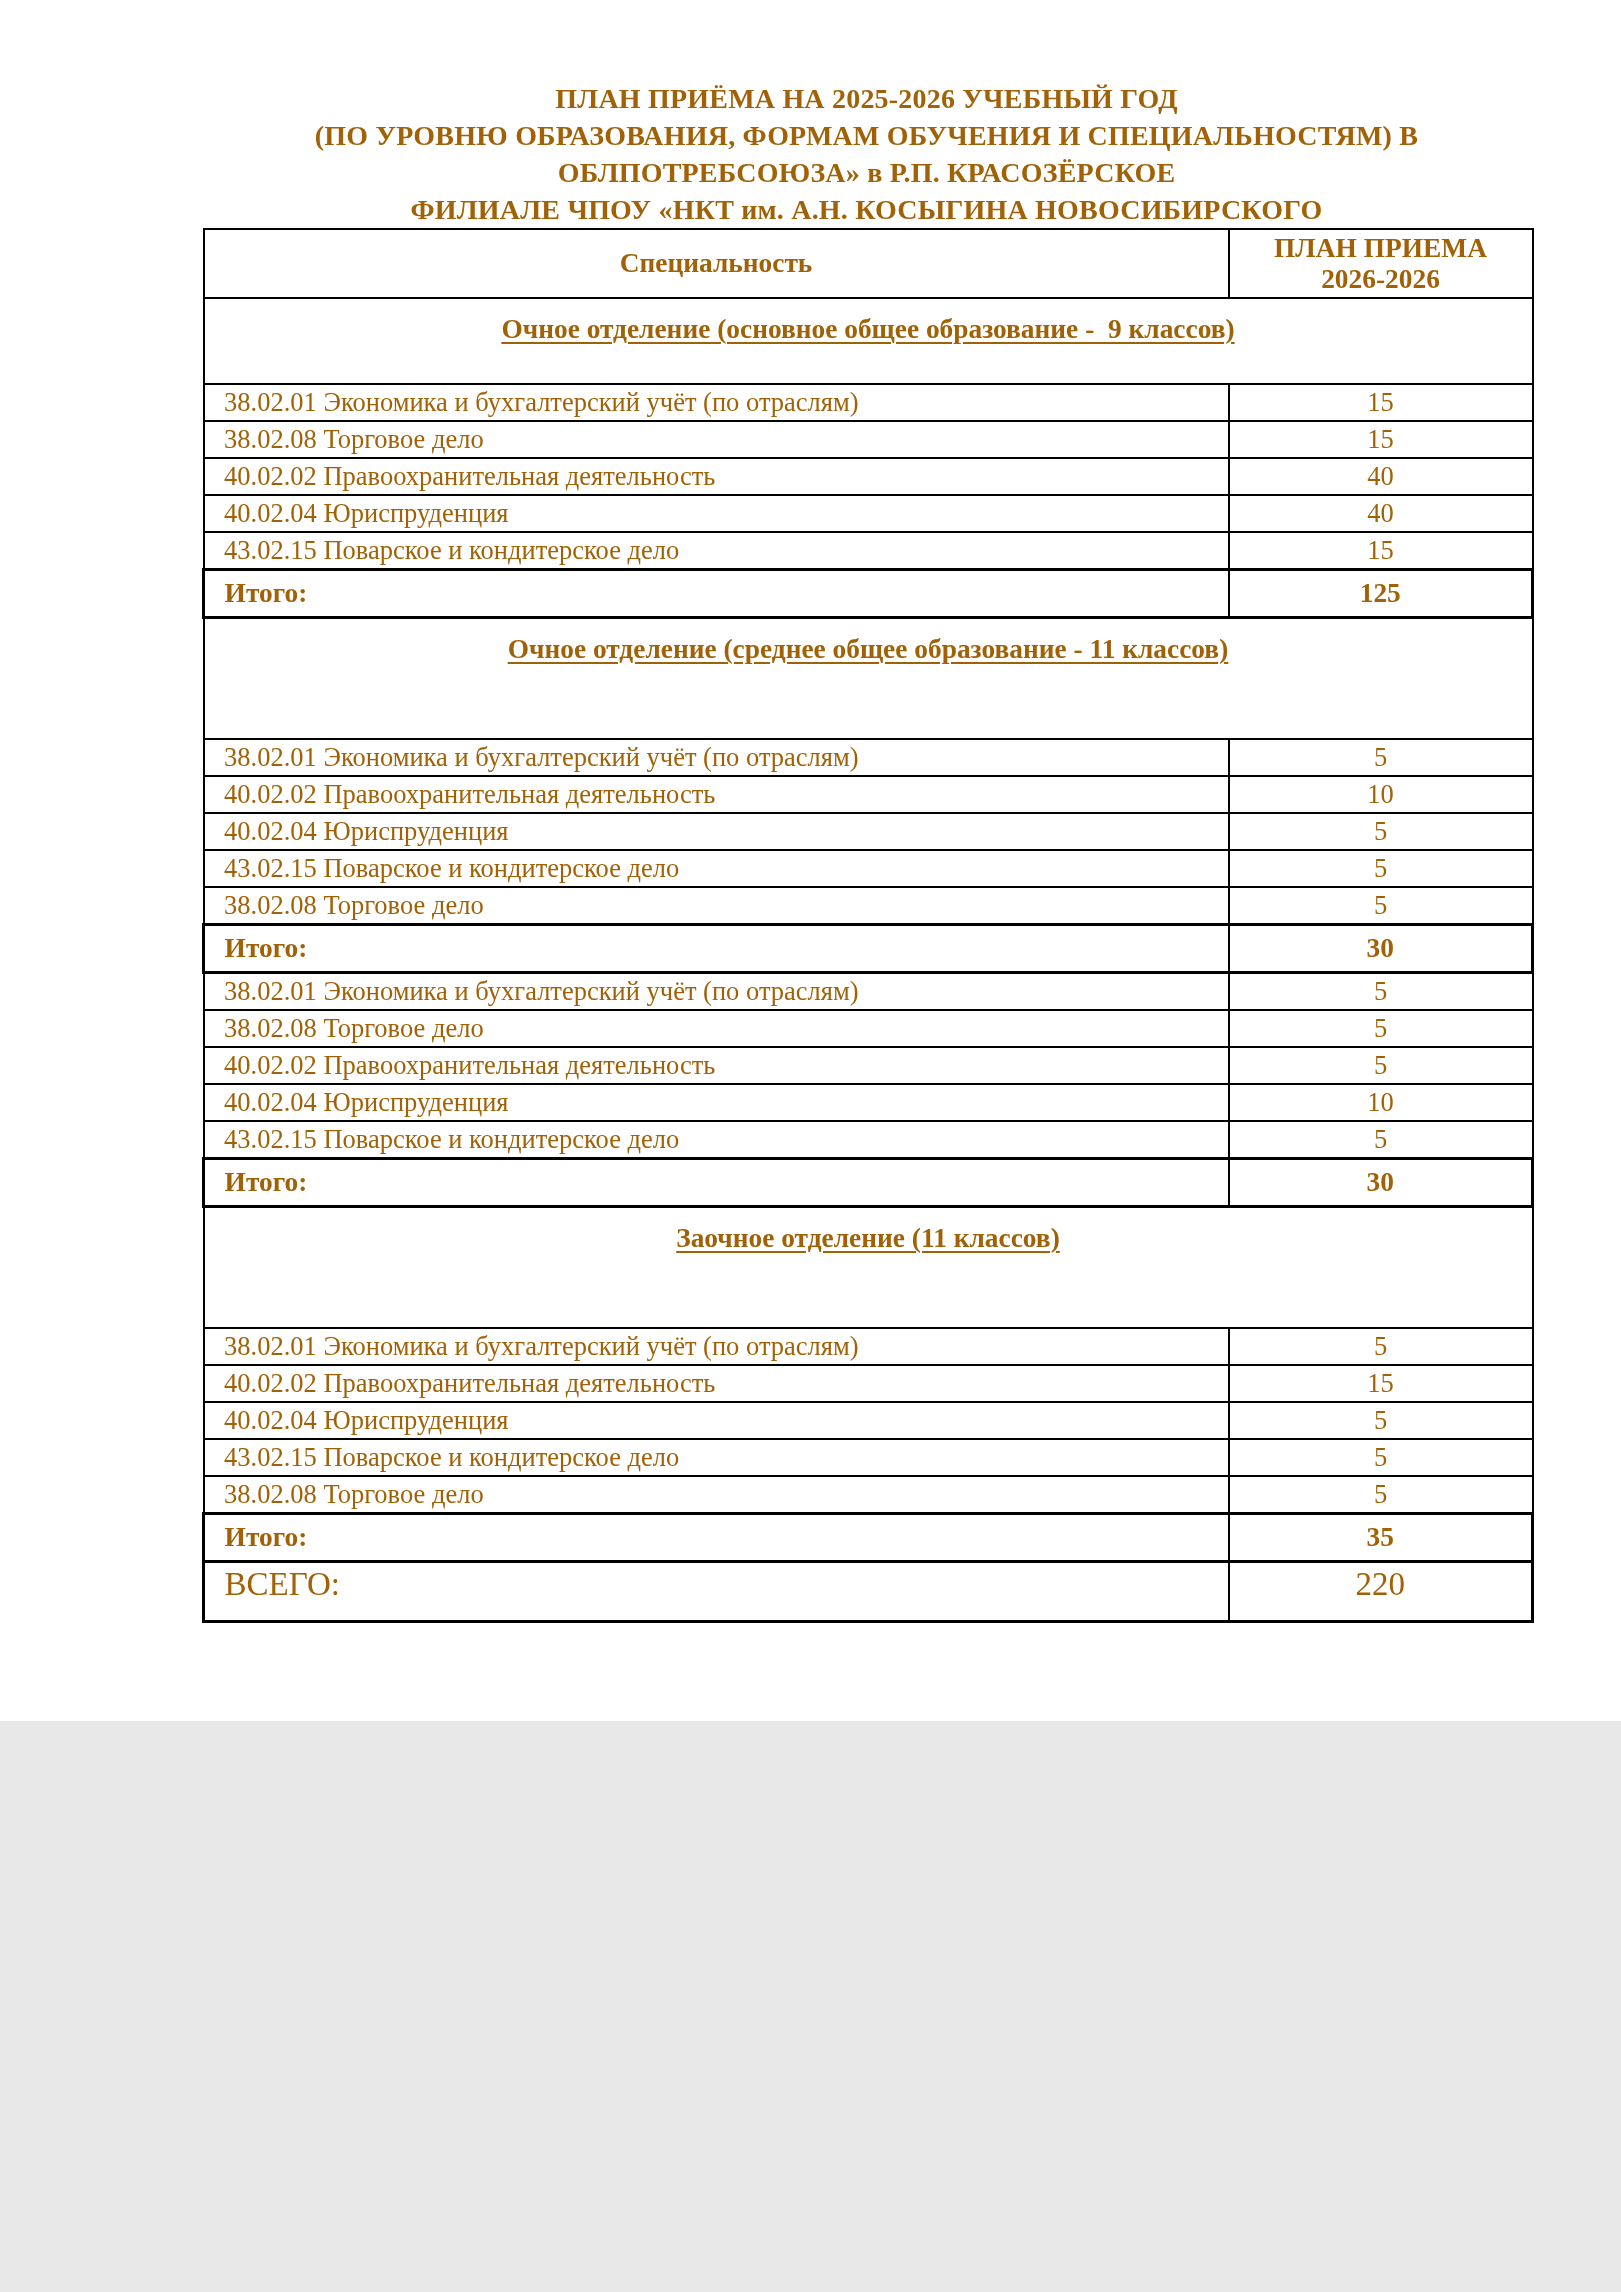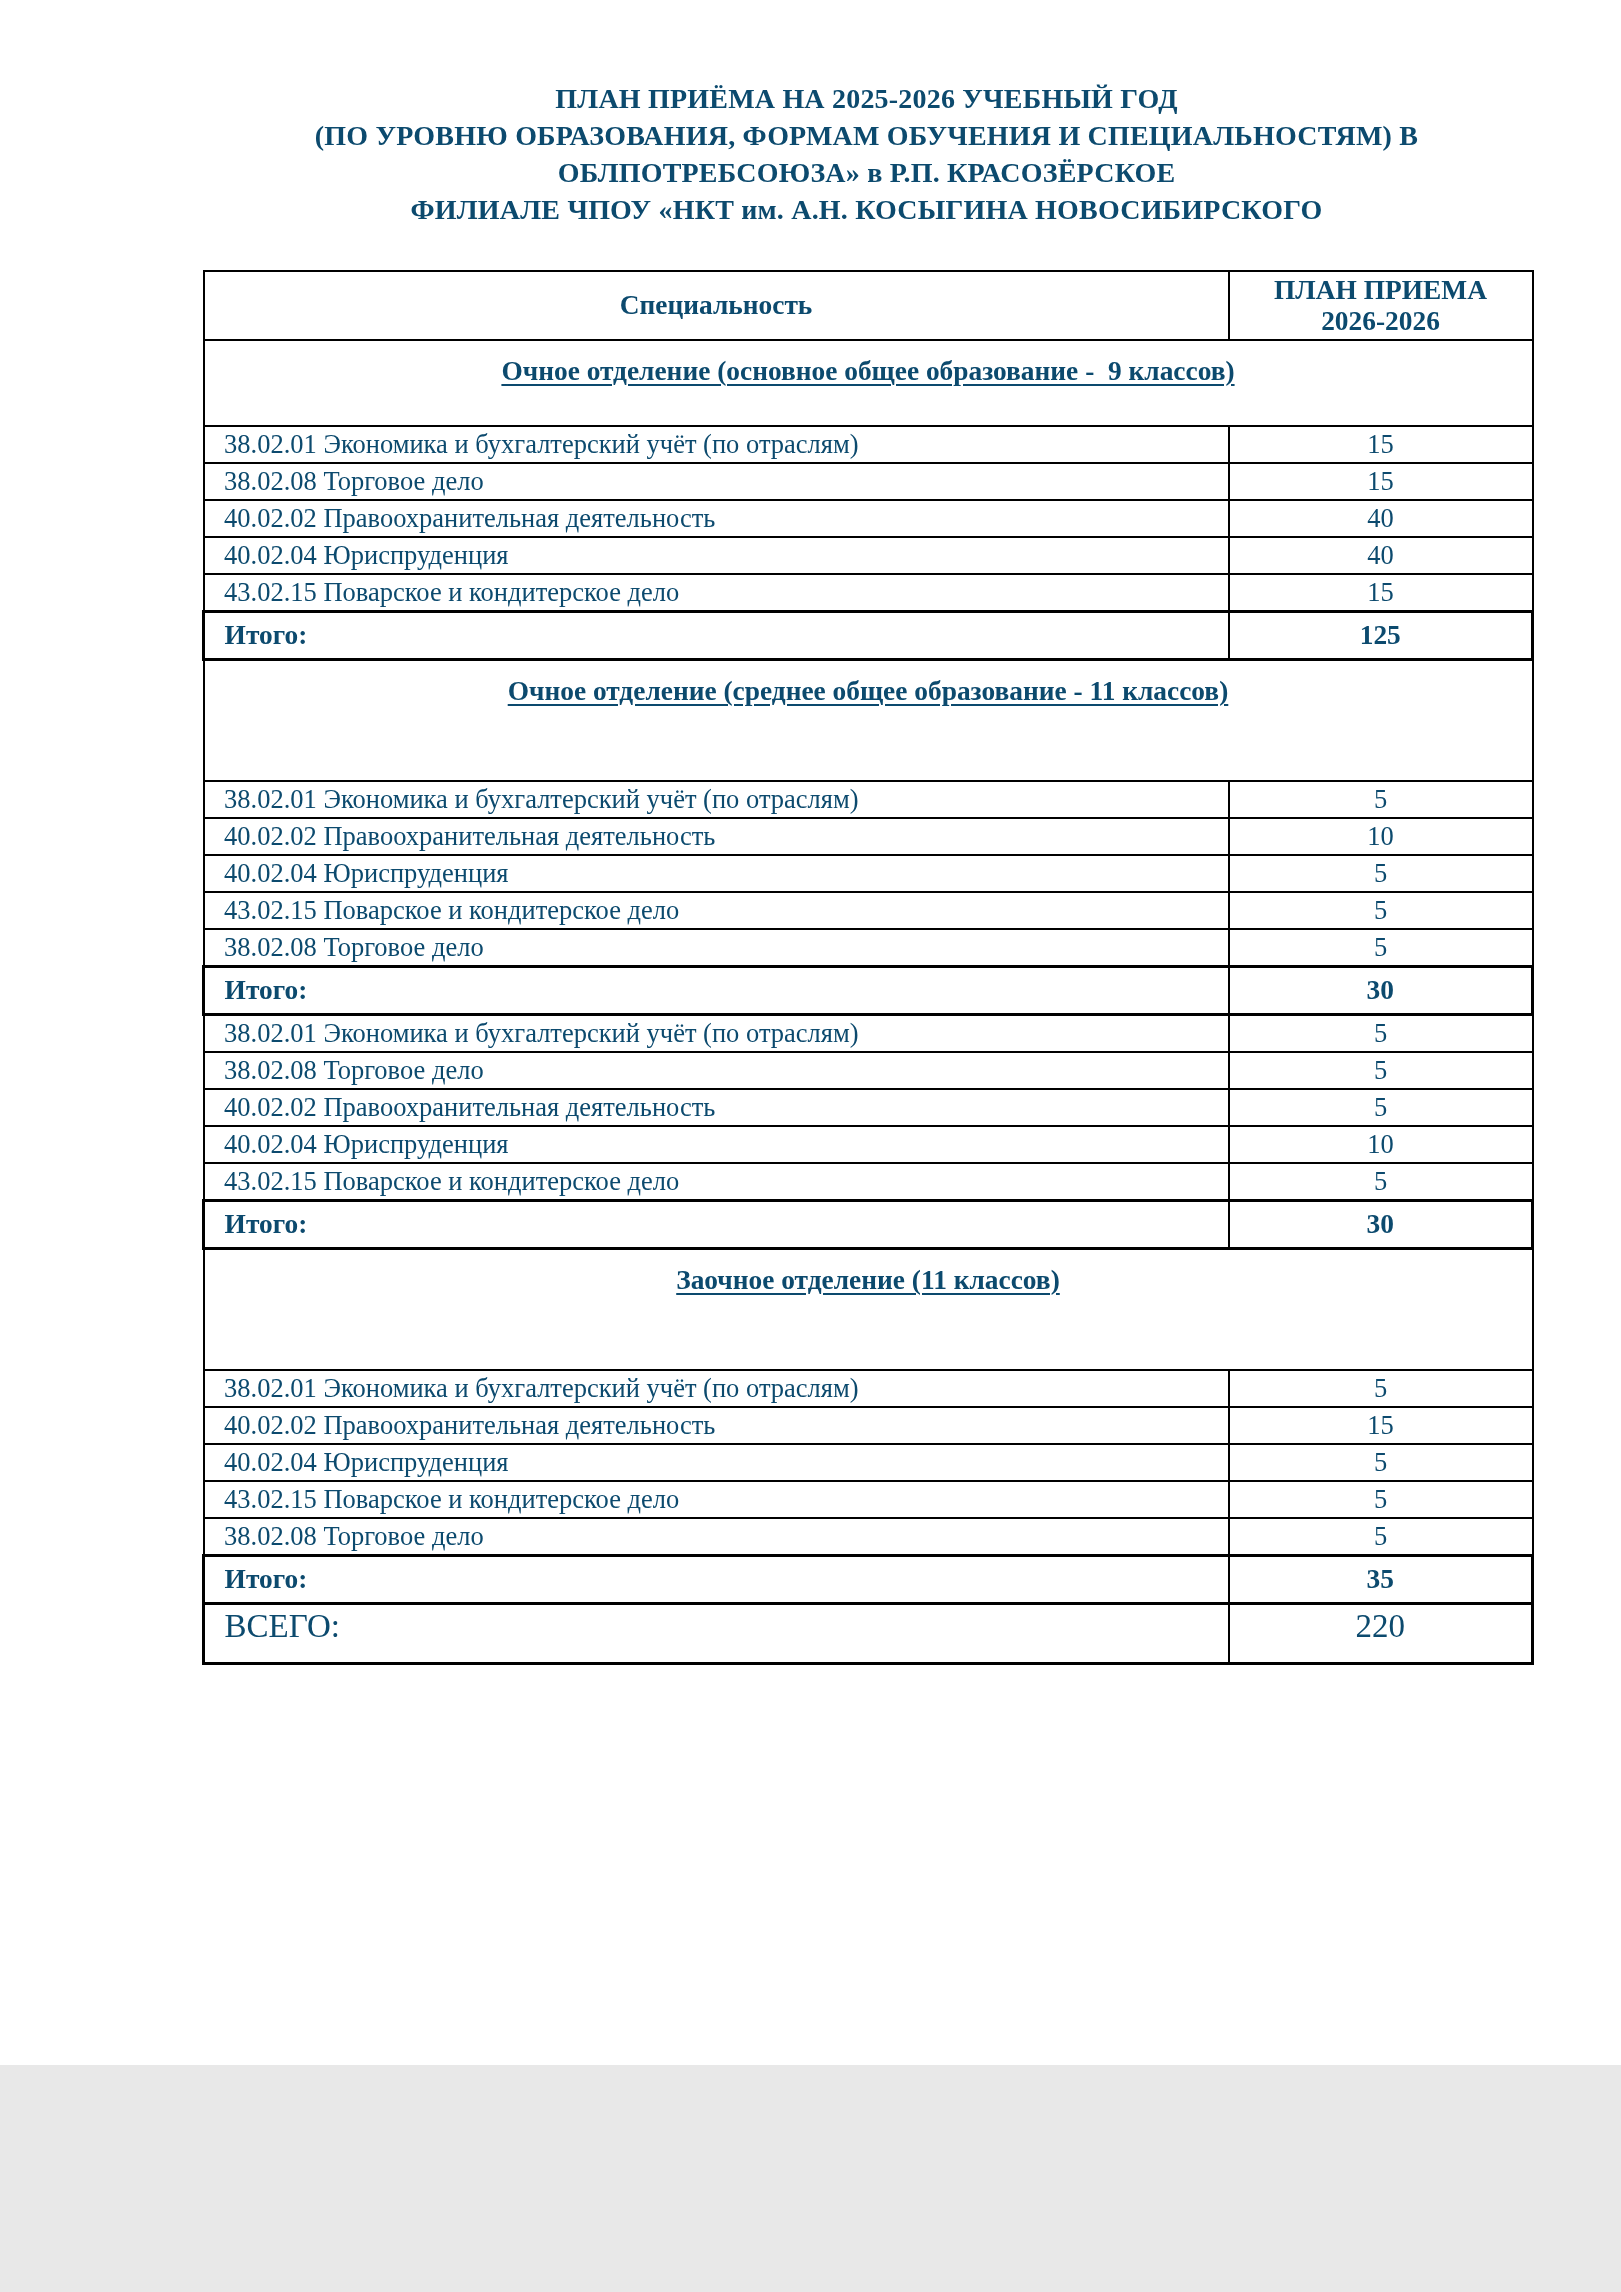--- a/index.html
+++ b/index.html
@@ -3,39 +3,38 @@
 <meta charset="utf-8">
 <style>
   html, body {
     margin: 0;
     padding: 0;
     background: #e8e8e8;
   }
   .page {
     position: relative;
     width: 1621px;
-    height: 2065px;
+    height: 1721px;
     background: #ffffff;
-    color: #0c4a6e;
+    color: #a16207;
     font-family: "Liberation Serif", "DejaVu Serif", serif;
     overflow: hidden;
   }
   .title-block {
     margin-left: 202px;
     width: 1329px;
     padding-top: 80px;
     text-align: center;
     font-weight: bold;
     font-size: 28px;
     line-height: 37px;
     letter-spacing: 0.2px;
   }
   table.admission {
     margin-left: 202px;
-    margin-top: 42px;
     width: 1329px;
     border-collapse: collapse;
     table-layout: fixed;
     border: 2.9px solid #000000;
   }
   col.c-spec  { width: 1025px; }
   col.c-plan  { width: 304px; }
   td, th {
     border: 2px solid #000000;
     vertical-align: middle;

